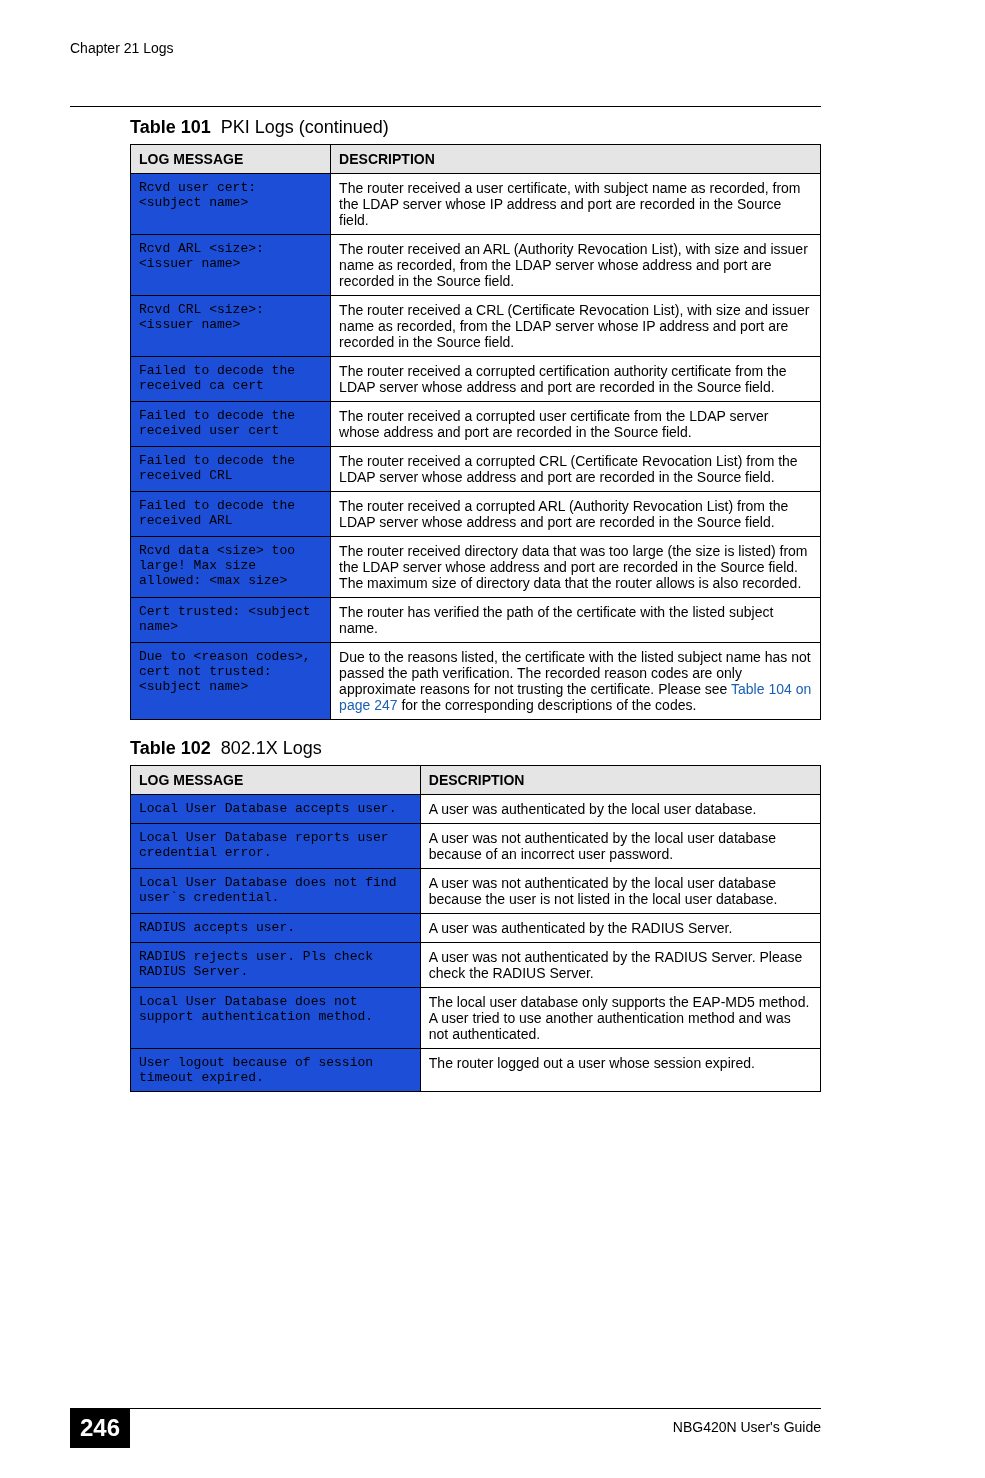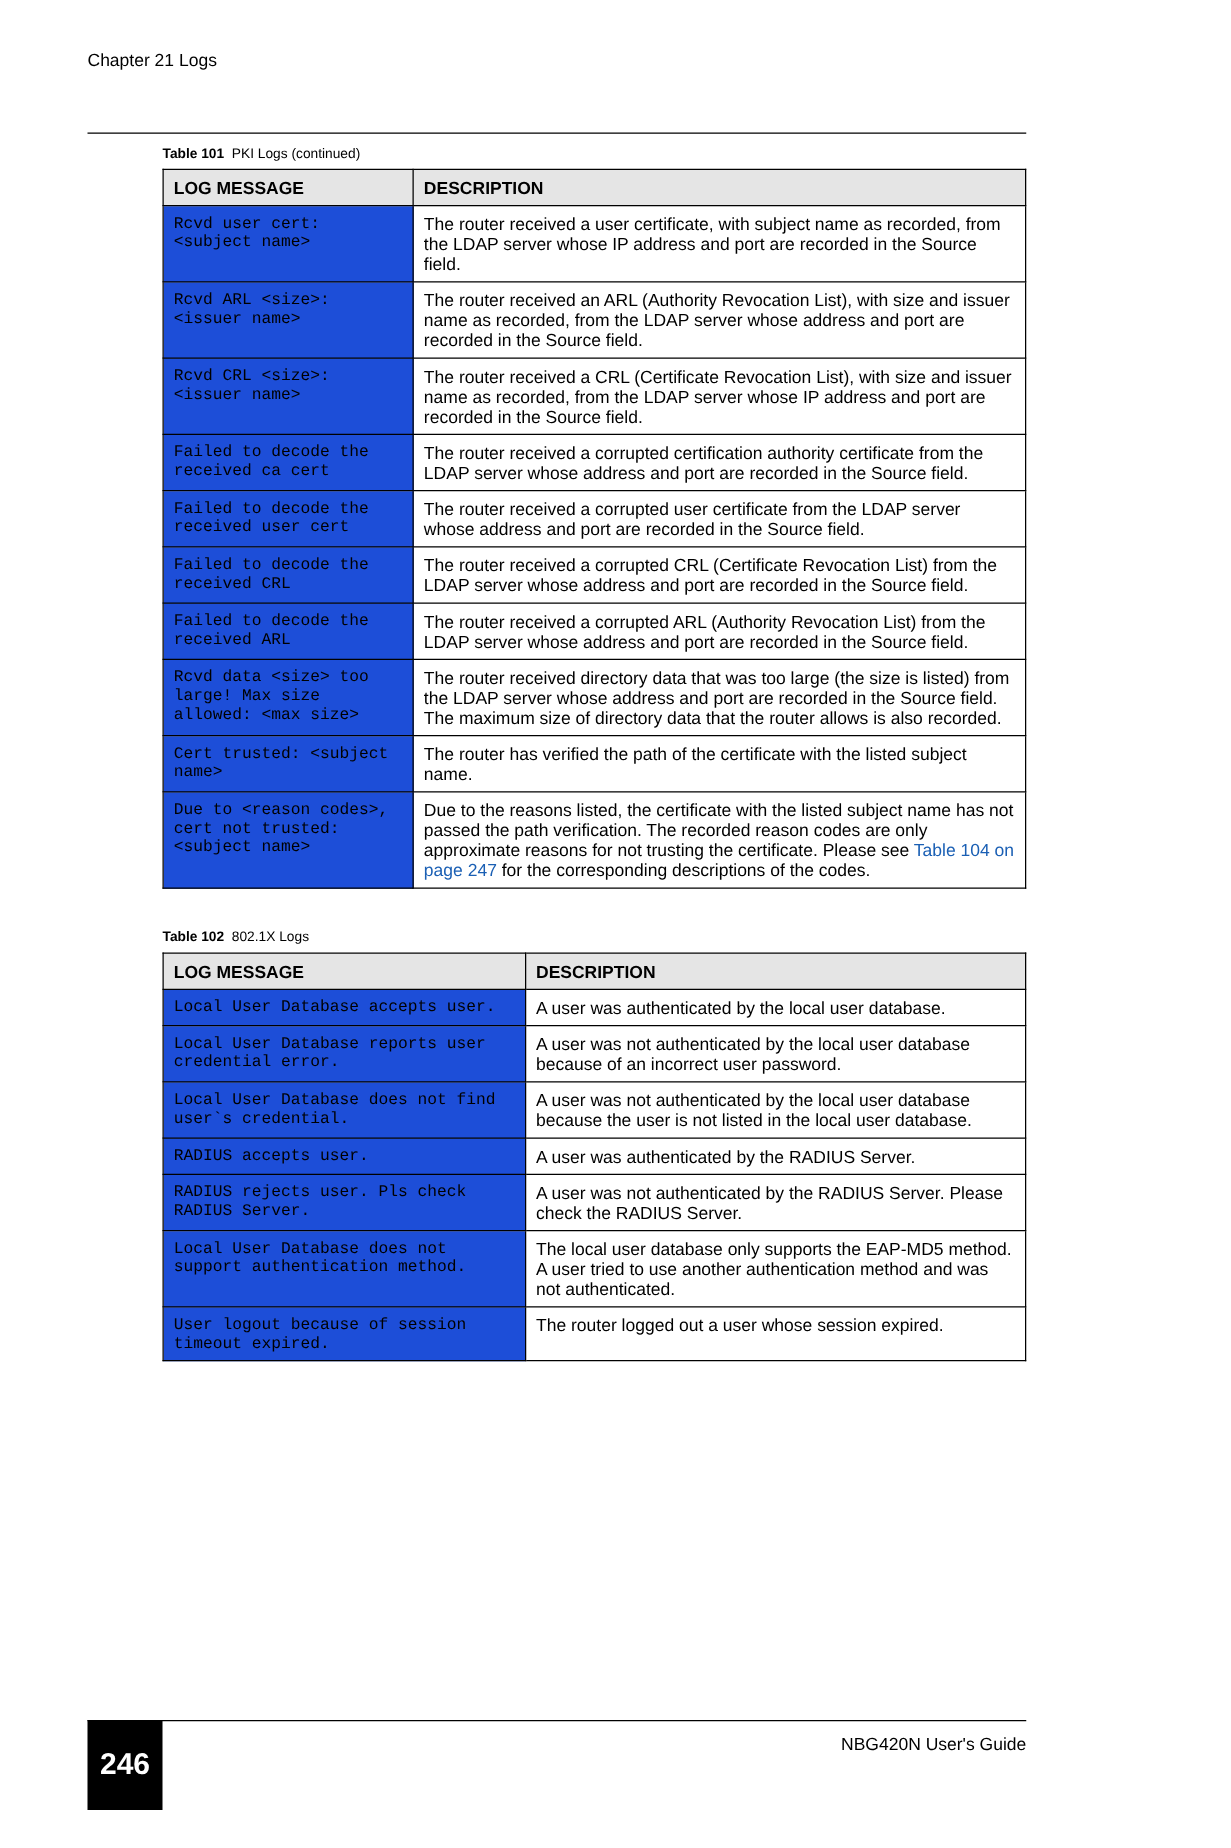--- a/index.html
+++ b/index.html
@@ -23,30 +23,30 @@
   margin-bottom: 10px;
 }
 .chapter {
   font-size: 14px;
   margin-bottom: 30px;
 }
 .content {
   margin-left: 60px;
 }
 .table-caption {
-  font-size: 11px;
+  font-size: 18px;
   margin-bottom: 6px;
 }
 .table-caption b {
   font-weight: bold;
 }
 table {
   border-collapse: collapse;
   width: 100%;
-  margin-bottom: 33px;
+  margin-bottom: 18px;
 }
 th, td {
   border: 1px solid #000;
   padding: 6px 8px;
   text-align: left;
   vertical-align: top;
   font-size: 14px;
 }
 th {
   background: #e5e5e5;
@@ -70,21 +70,21 @@
 }
 .footer-line {
   border-top: 1px solid #000;
 }
 .page-number-box {
   display: inline-block;
   background: #000;
   color: #fff;
   font-weight: bold;
   font-size: 24px;
-  padding: 22px 10px;
+  padding: 6px 10px;
   min-width: 40px;
   text-align: center;
   margin-top: -1px;
 }
 .guide-name {
   float: right;
   font-size: 14px;
   margin-top: 10px;
 }
 </style>

